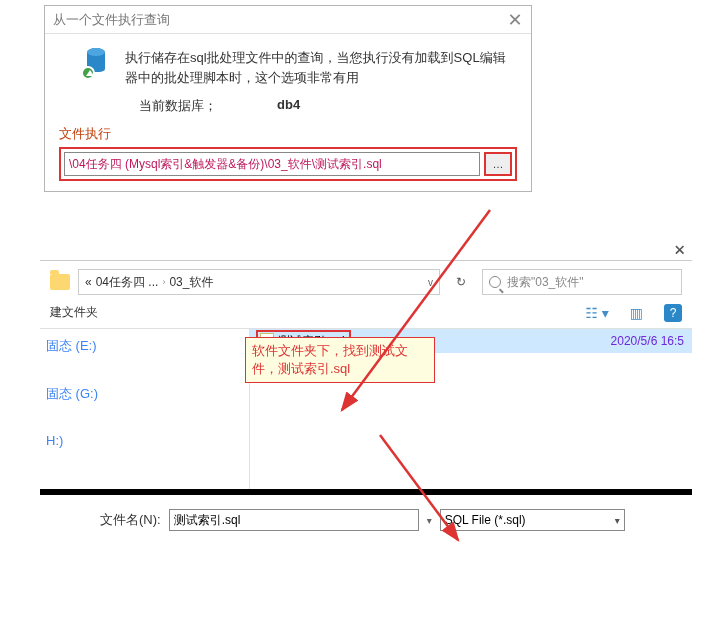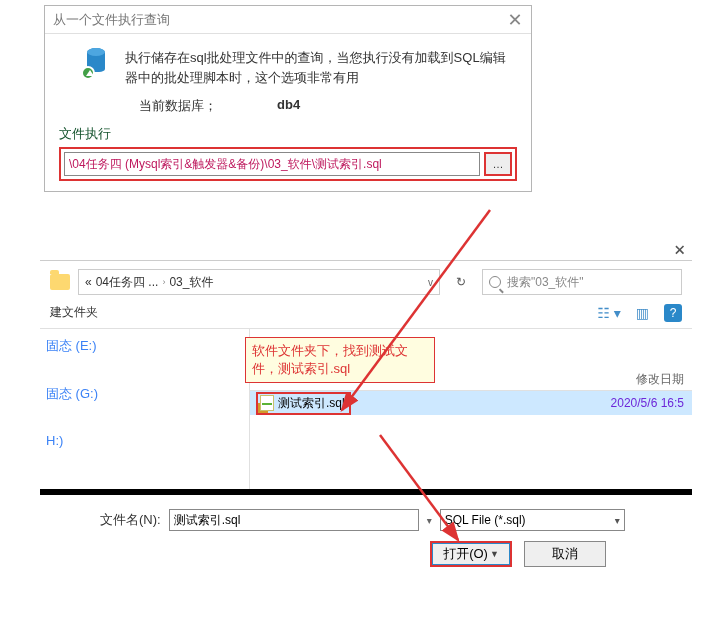--- a/index.html
+++ b/index.html
@@ -95,21 +95,21 @@
       display: flex;
       gap: 60px;
       padding-left: 80px;
       color: #333;
       font-size: 13px;
     }
     .db-row .dbname { font-weight: bold; }
 
     .exec-label {
       font-size: 13px;
-      color: #14532d;
+      color: #c2410c;
       margin: 10px 0 4px 0;
     }
     .path-row {
       display: flex;
       align-items: stretch;
       border: 2px solid #d33;
       padding: 3px;
     }
     .path-input {
       flex: 1;
@@ -221,21 +221,21 @@
       transform: rotate(45deg);
     }
 
     .toolbar-row {
       display: flex;
       align-items: center;
       height: 32px;
       padding: 0 10px;
       border-bottom: 1px solid #e0e0e0;
       color: #333;
-      gap: 15px;
+      gap: 21px;
     }
     .toolbar-row .spacer { flex: 1; }
     .view-btn {
       color: #438ec9;
       font-size: 14px;
       cursor: pointer;
     }
     .help-btn {
       width: 18px; height: 18px;
       background: #2a88c9;
@@ -473,51 +473,38 @@
       </div>
       <div class="drive-item">
         <span>固态 (G:)</span>
       </div>
       <div class="drive-item">
         <span>H:)</span>
       </div>
     </div>
 
     <div class="file-pane">
-      <div class="col-headers">
-        <div></div>
-        <div>修改日期</div>
-      </div>
       <div class="file-row selected">
         <span class="filename-box">
           <span class="file-icon"></span>
           <span>测试索引.sql</span>
         </span>
         <span class="date">2020/5/6 16:5</span>
       </div>
     </div>
   </div>
 
   <div class="bottom-row">
     <div class="fn-row">
       <span class="fn-label">文件名(N):</span>
       <input class="fn-input" type="text" value="测试索引.sql" style="">
       <span style="color:#666;font-size:10px;">▾</span>
       <div class="ft-select">
         <span>SQL File (*.sql)</span>
         <span class="caret">▾</span>
-      </div>
-    </div>
-    <div class="btn-row">
-      <div class="btn open">
-        <span>打开(O)</span>
-        <span class="caret">▼</span>
-      </div>
-      <div class="btn">
-        <span>取消</span>
       </div>
     </div>
   </div>
 </div>
 
 <svg class="arrows">
   <defs>
     <marker id="ah" markerWidth="10" markerHeight="10" refX="7" refY="3" orient="auto">
       <path d="M0,0 L8,3 L0,6 Z" fill="#d33"></path>
     </marker>

